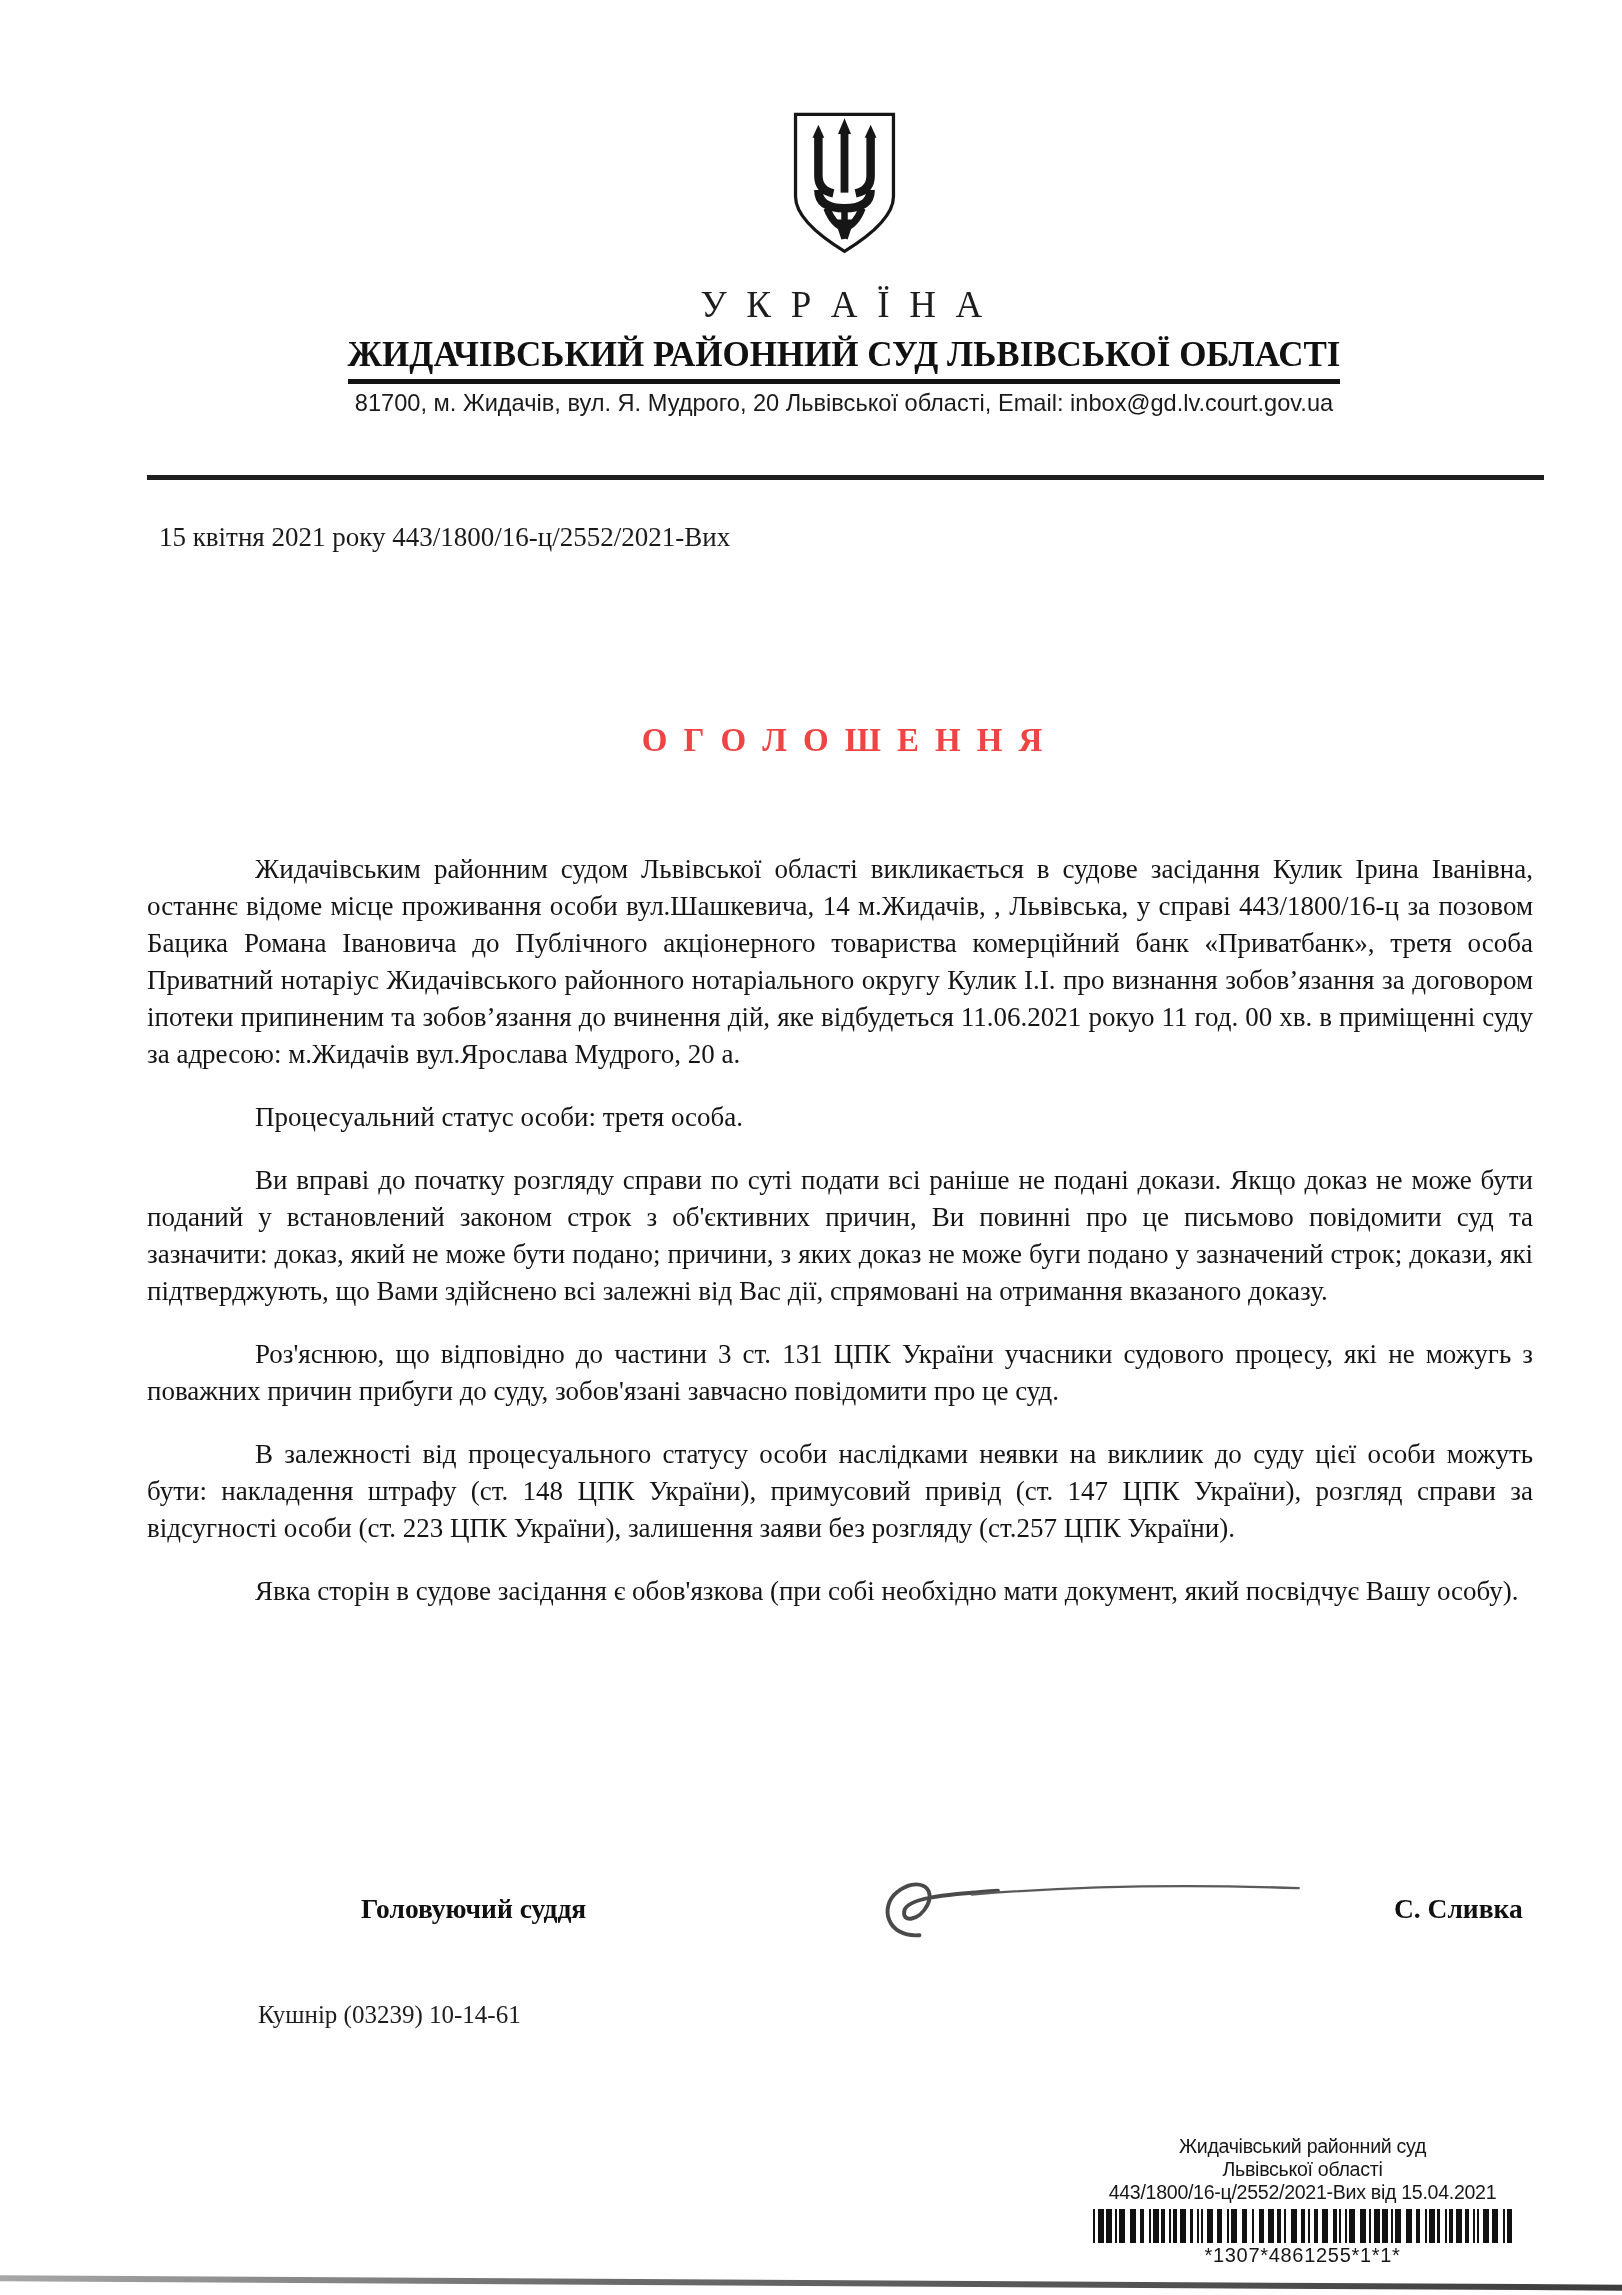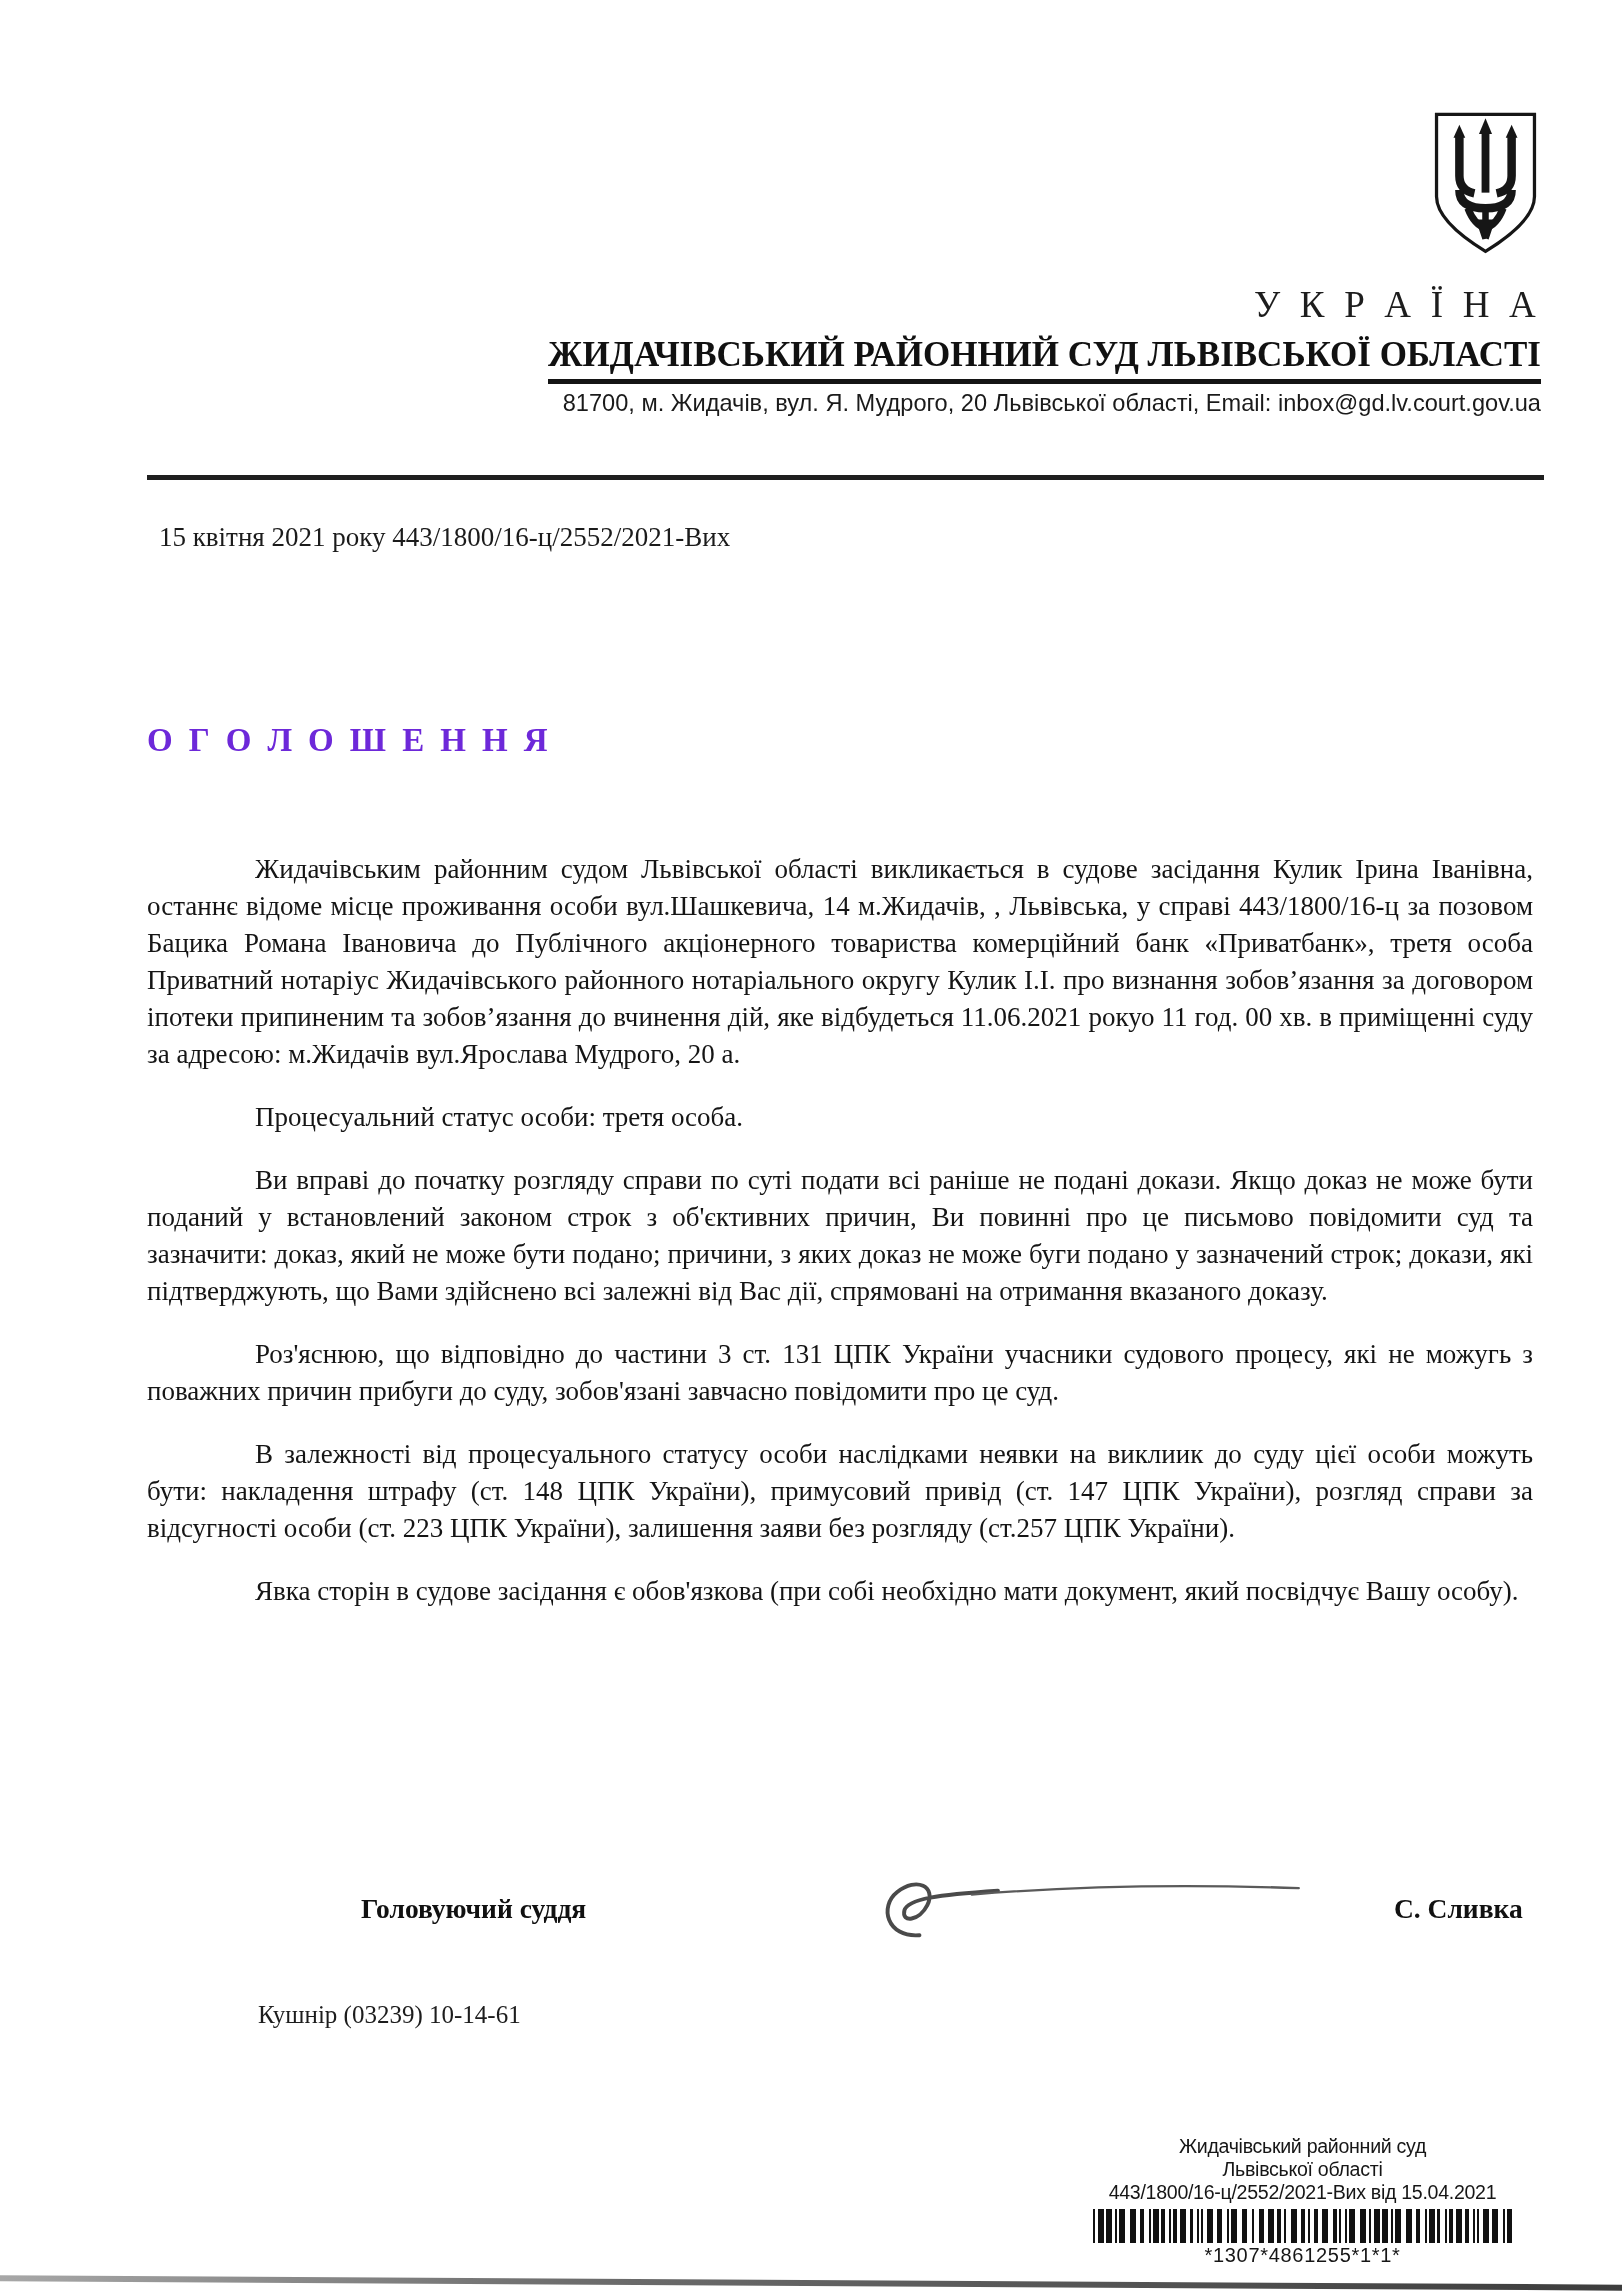--- a/index.html
+++ b/index.html
@@ -7,21 +7,21 @@
     position:relative;
     width:1623px;height:2295px;
     background:#ffffff;
     color:#161616;
     font-family:"Liberation Serif","DejaVu Serif",serif;
     overflow:hidden;
   }
   
   .letterhead{
     position:absolute;top:110px;left:147px;width:1394px;
-    text-align:right;
+    text-align:center;
   }
   .emblem{display:inline-block;}
   .country{
     margin-top:23.6px;
     font-size:37px;
     letter-spacing:5.2px;
     color:#1d1d1d;
   }
   .court-name-wrap{margin-top:9.2px;}
   .court-name{
@@ -49,22 +49,23 @@
     position:absolute;top:475px;left:147px;width:1397px;height:4.6px;
     background:#1f1f1f;
   }
   
   .date-line{
     position:absolute;top:522px;left:159px;
     font-size:27px;color:#1b1b1b;
   }
   .doc-title{
     position:absolute;top:722px;left:147px;width:1394px;
+    text-align:center;
     font-size:33px;font-weight:bold;letter-spacing:3.9px;
-    color:#6d28d9;
+    color:#ef4444;
   }
   
   .body-text{
     position:absolute;top:851px;left:147px;width:1394px;
     font-size:27px;line-height:37px;
     text-align:justify;
     color:#151515;
   }
   .body-text p{
     margin:0 8px 26px 0;

